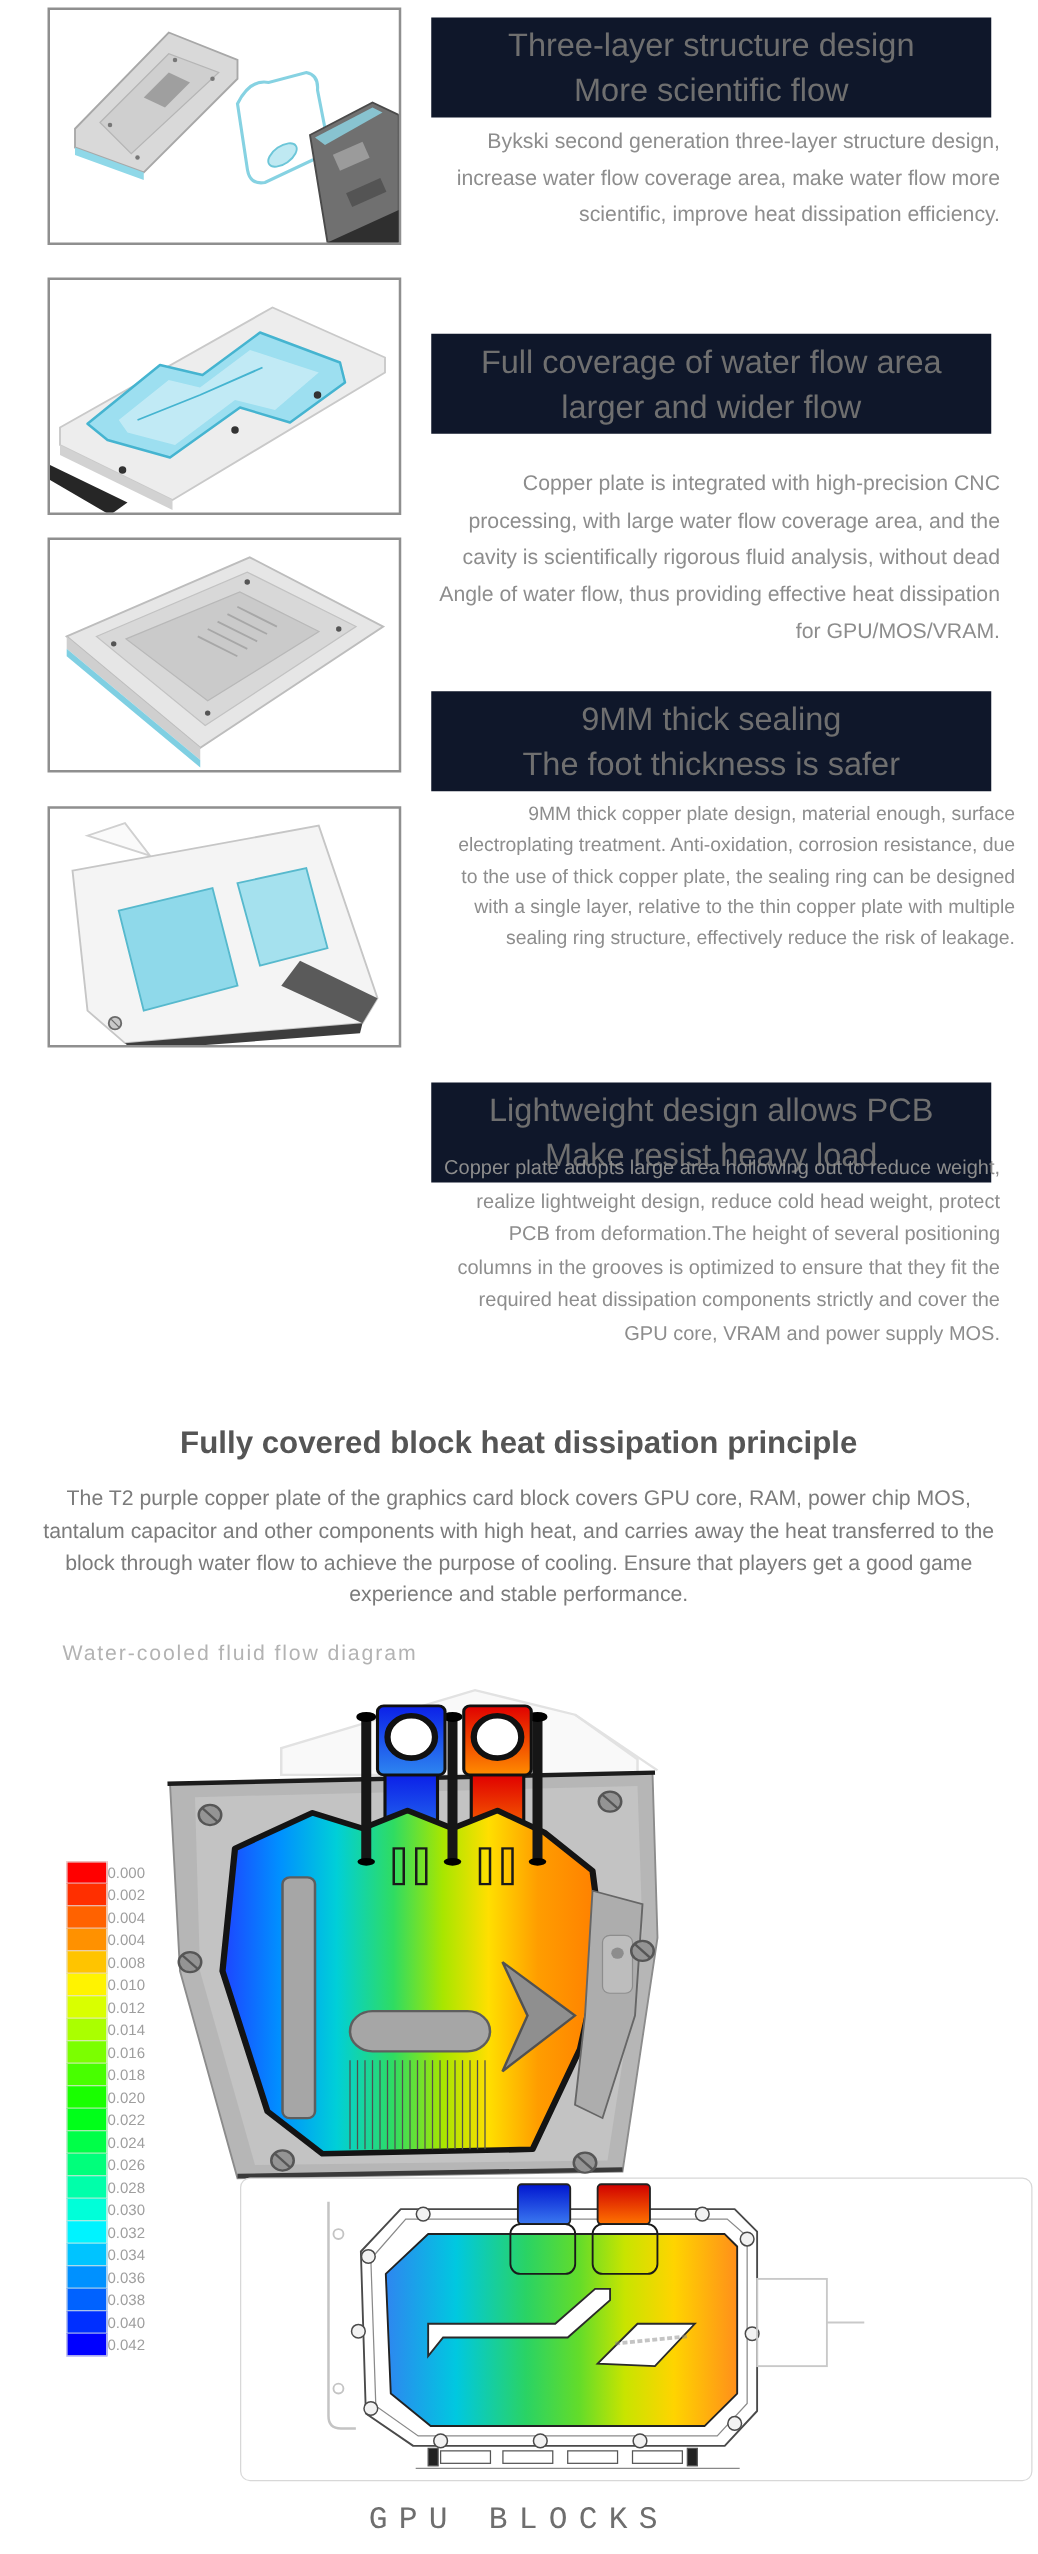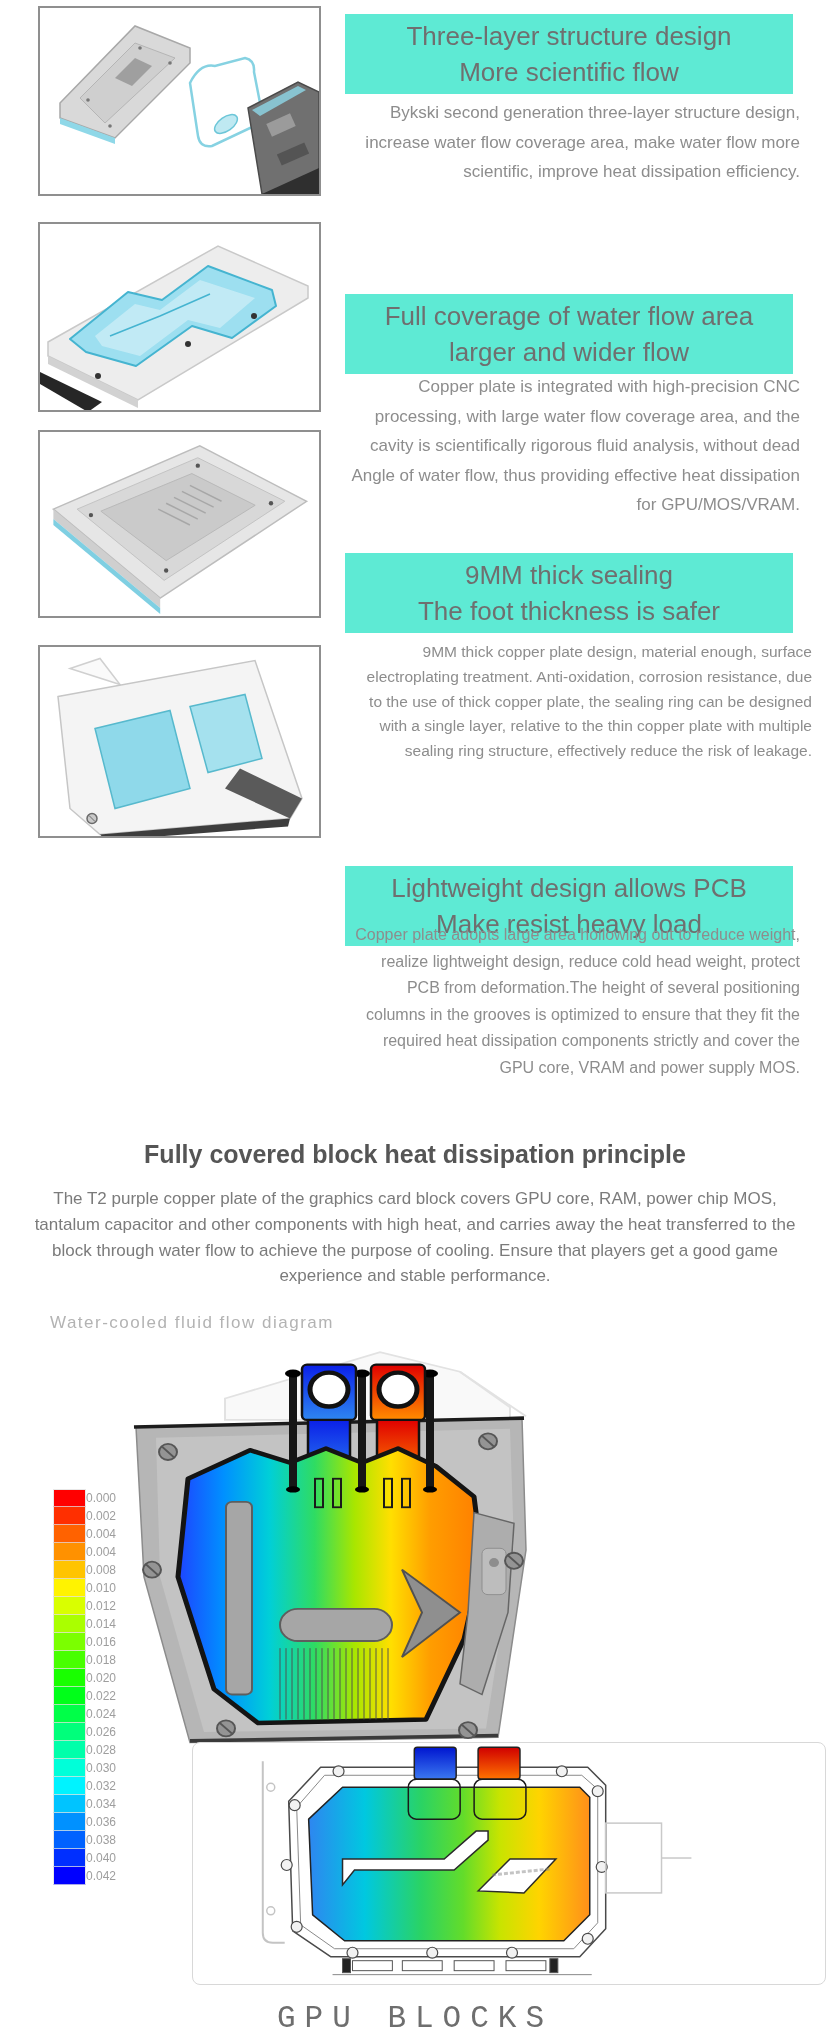--- a/index.html
+++ b/index.html
@@ -6,23 +6,23 @@
   body{font-family:"Liberation Sans",sans-serif;}
   .page{position:relative;width:830px;height:2043px;background:#fff;overflow:hidden;}
 
   .img-box{position:absolute;left:38px;width:283px;border:2px solid #8f8f8f;background:#fff;box-sizing:border-box;}
   .img-box svg{display:block;width:100%;height:100%;}
   #imgbox-1{top:6px;height:190px;}
   #imgbox-2{top:222px;height:190px;}
   #imgbox-3{top:430px;height:188px;}
   #imgbox-4{top:645px;height:193px;}
 
-  .row-title{position:absolute;left:345px;width:448px;background:#5eead4;color:#6f6f6f;
+  .row-title{position:absolute;left:345px;width:448px;background:#0f172a;color:#6f6f6f;
              text-align:center;font-size:26px;line-height:36px;padding:4px 0;font-weight:400;}
-  #title-1{top:14px;} #title-2{top:294px;} #title-3{top:553px;} #title-4{top:845px;margin-top:21px;}
+  #title-1{top:14px;} #title-2{top:267px;} #title-3{top:553px;} #title-4{top:845px;margin-top:21px;}
 
   .row-body{position:absolute;left:345px;width:455px;color:#8d8d8d;text-align:right;}
   #body-1{top:98px;font-size:17px;line-height:29.5px;}
   #body-2{top:372px;font-size:17px;line-height:29.5px;}
   #body-3{top:640px;font-size:15.5px;line-height:24.8px;margin-left:12px;}
   #body-4{top:922px;font-size:16px;line-height:26.5px;}
 
   .principle-title{position:absolute;left:0;top:1140px;width:830px;text-align:center;
                    font-size:25px;font-weight:bold;color:#555;}
   .principle-body{position:absolute;left:25px;top:1186px;width:780px;text-align:center;
@@ -37,21 +37,21 @@
   .scale-row:first-child .scale-swatch{border-top:1px solid #e8e8e8;}
   .scale-label{font-size:12px;color:#9e9e9e;}
 
   #diagram-top{position:absolute;left:130px;top:1345px;width:400px;height:403px;}
   #diagram-top svg{display:block;width:100%;height:100%;}
   #diagram-bottom-frame{position:absolute;left:192px;top:1742px;width:634px;height:243px;
                         border:1px solid #d8d8d8;border-radius:8px;box-sizing:border-box;background:#fff;}
   #diagram-bottom-frame svg{display:block;width:100%;height:100%;}
 
   .footer-brand{position:absolute;left:0;top:2001px;width:830px;text-align:center;
-                font-family:"Liberation Mono",monospace;font-size:31px;letter-spacing:9px;color:#6e6e6e;}
+                font-family:"Liberation Mono",monospace;font-size:25px;letter-spacing:9px;color:#6e6e6e;}
 </style>
 </head>
 <body>
 
 <div class="page">
 
   <div class="img-box" id="imgbox-1">
     <svg viewBox="0 0 279 186">
       <polygon points="20,95 95,18 150,40 150,55 75,130 20,110" fill="#d9d9d9" stroke="#a8a8a8" stroke-width="1.5"></polygon>
       <polygon points="20,110 75,130 75,136 20,116" fill="#8fd8e8"></polygon>

